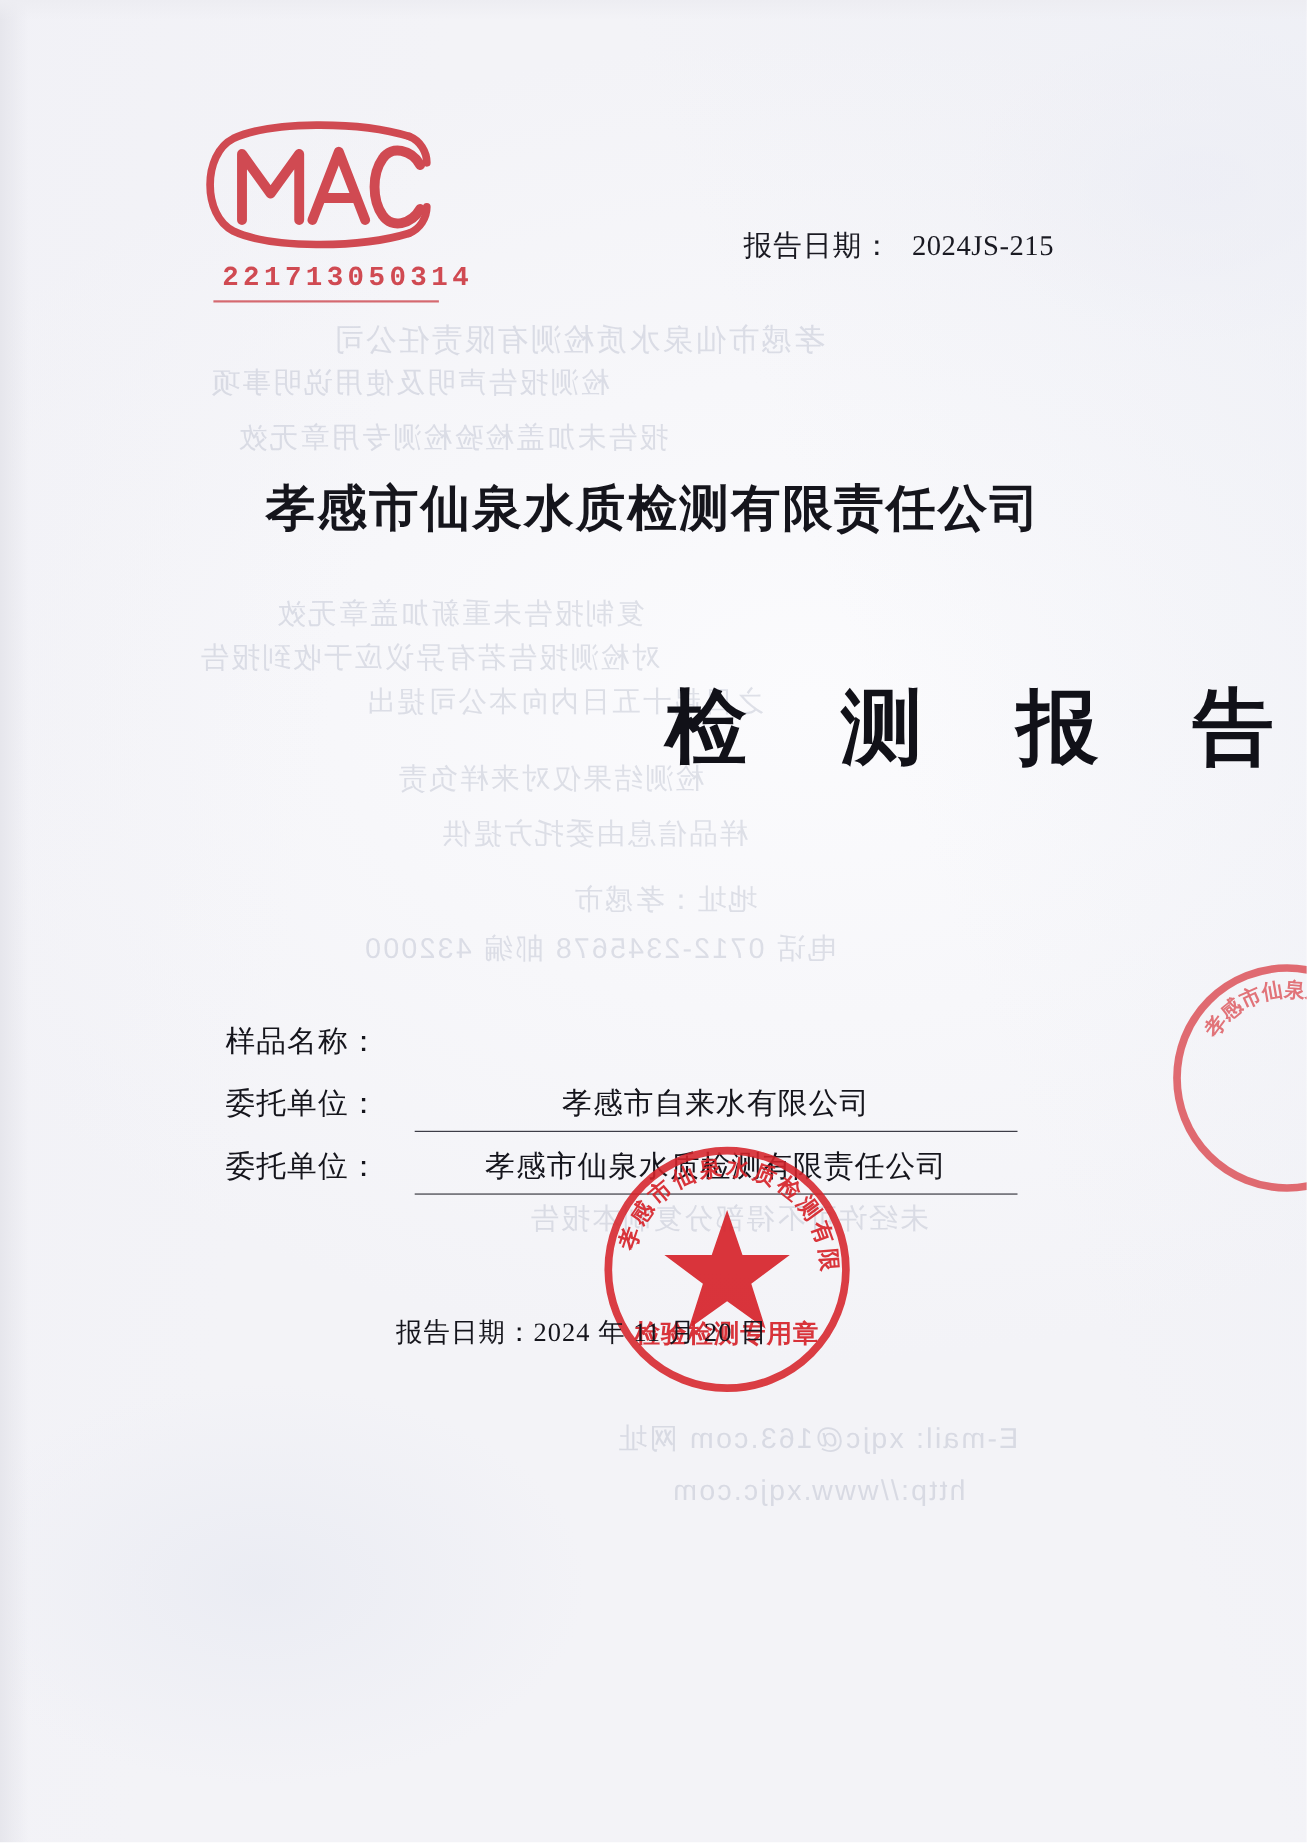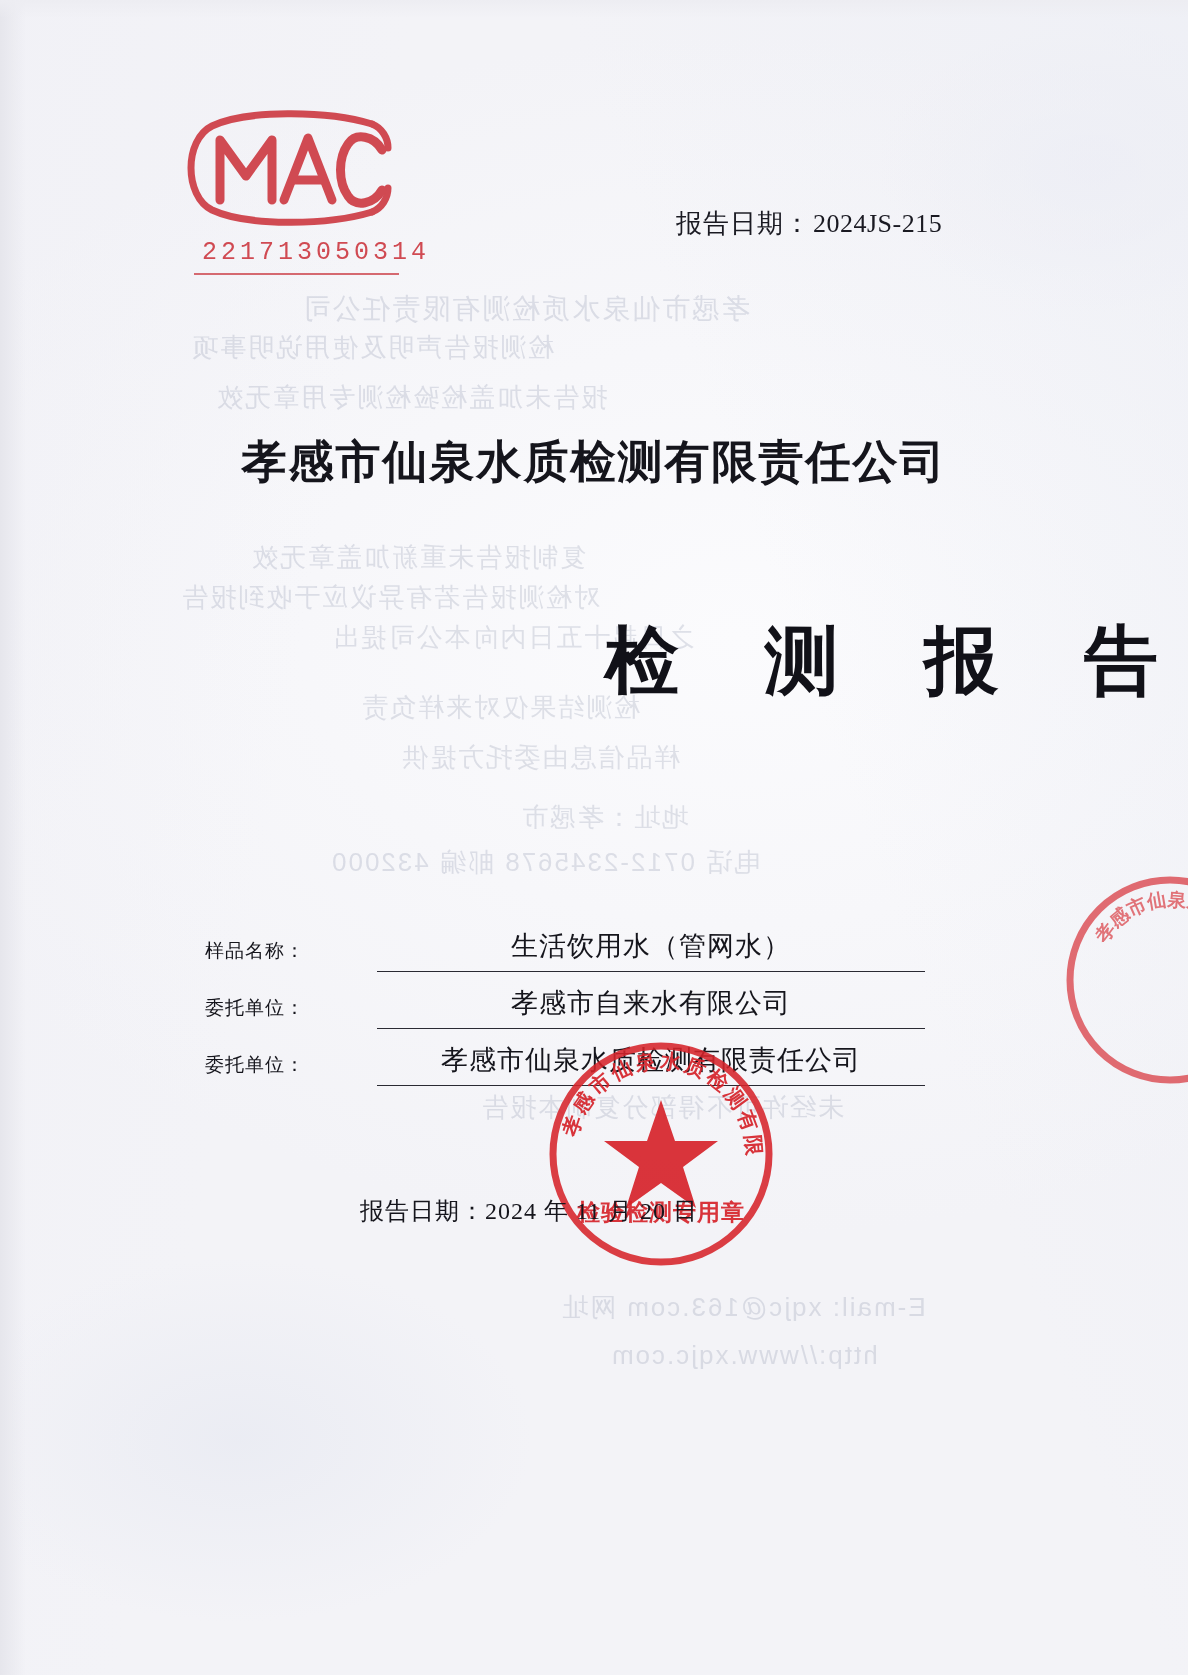--- a/index.html
+++ b/index.html
@@ -62,21 +62,21 @@
     top: 104px;
     width: 230px;
   }
   .ma-svg { display: block; }
   .ma-number {
     margin-top: 4px;
     font-family: "Liberation Mono", "DejaVu Sans Mono", monospace;
     font-size: 25px;
     letter-spacing: 4px;
     color: #d04a52;
-    font-weight: 400;
+    font-weight: 700;
     padding-left: 26px;
   }
   .ma-underline {
     width: 205px;
     height: 2px;
     background: #cf5058;
     margin-top: 6px;
     margin-left: 18px;
     opacity: 0.85;
   }
@@ -87,21 +87,21 @@
     left: 676px;
     top: 206px;
     font-size: 26px;
     color: #1a1a22;
     white-space: nowrap;
     font-family: "DejaVu Sans", sans-serif;
   }
   .report-no .label { letter-spacing: 1px; }
   .report-no .value {
     font-family: "Liberation Serif", "DejaVu Serif", serif;
-    margin-left: 2px;
+    margin-left: 18px;
     letter-spacing: 0.5px;
   }
 
   
   .company {
     position: absolute;
     left: 0; right: 0;
     top: 432px;
     text-align: center;
     font-size: 45px;
@@ -133,21 +133,21 @@
     width: 720px;
   }
   .field-row {
     display: flex;
     align-items: flex-end;
     height: 57px;
   }
   .field-label {
     width: 172px;
     flex: 0 0 172px;
-    font-size: 19px;
+    font-size: 27px;
     color: #15151c;
     letter-spacing: 1px;
     padding-bottom: 8px;
     font-family: "DejaVu Sans", sans-serif;
   }
   .field-value-wrap {
     flex: 1;
     border-bottom: 1.6px solid #2a2a33;
     text-align: center;
     padding-bottom: 7px;
@@ -245,23 +245,20 @@
     <span class="label">报告日期：</span><span class="value">2024JS-215</span>
   </div>
 
   <div class="company">孝感市仙泉水质检测有限责任公司</div>
 
   <div class="big-title">检 测 报 告</div>
 
   <div class="fields">
     <div class="field-row">
       <div class="field-label">样品名称：</div>
-      <div class="field-value-wrap">
-        <span class="field-value">生活饮用水（管网水）</span>
-      </div>
     </div>
     <div class="field-row">
       <div class="field-label">委托单位：</div>
       <div class="field-value-wrap">
         <span class="field-value">孝感市自来水有限公司</span>
       </div>
     </div>
     <div class="field-row">
       <div class="field-label">委托单位：</div>
       <div class="field-value-wrap">

